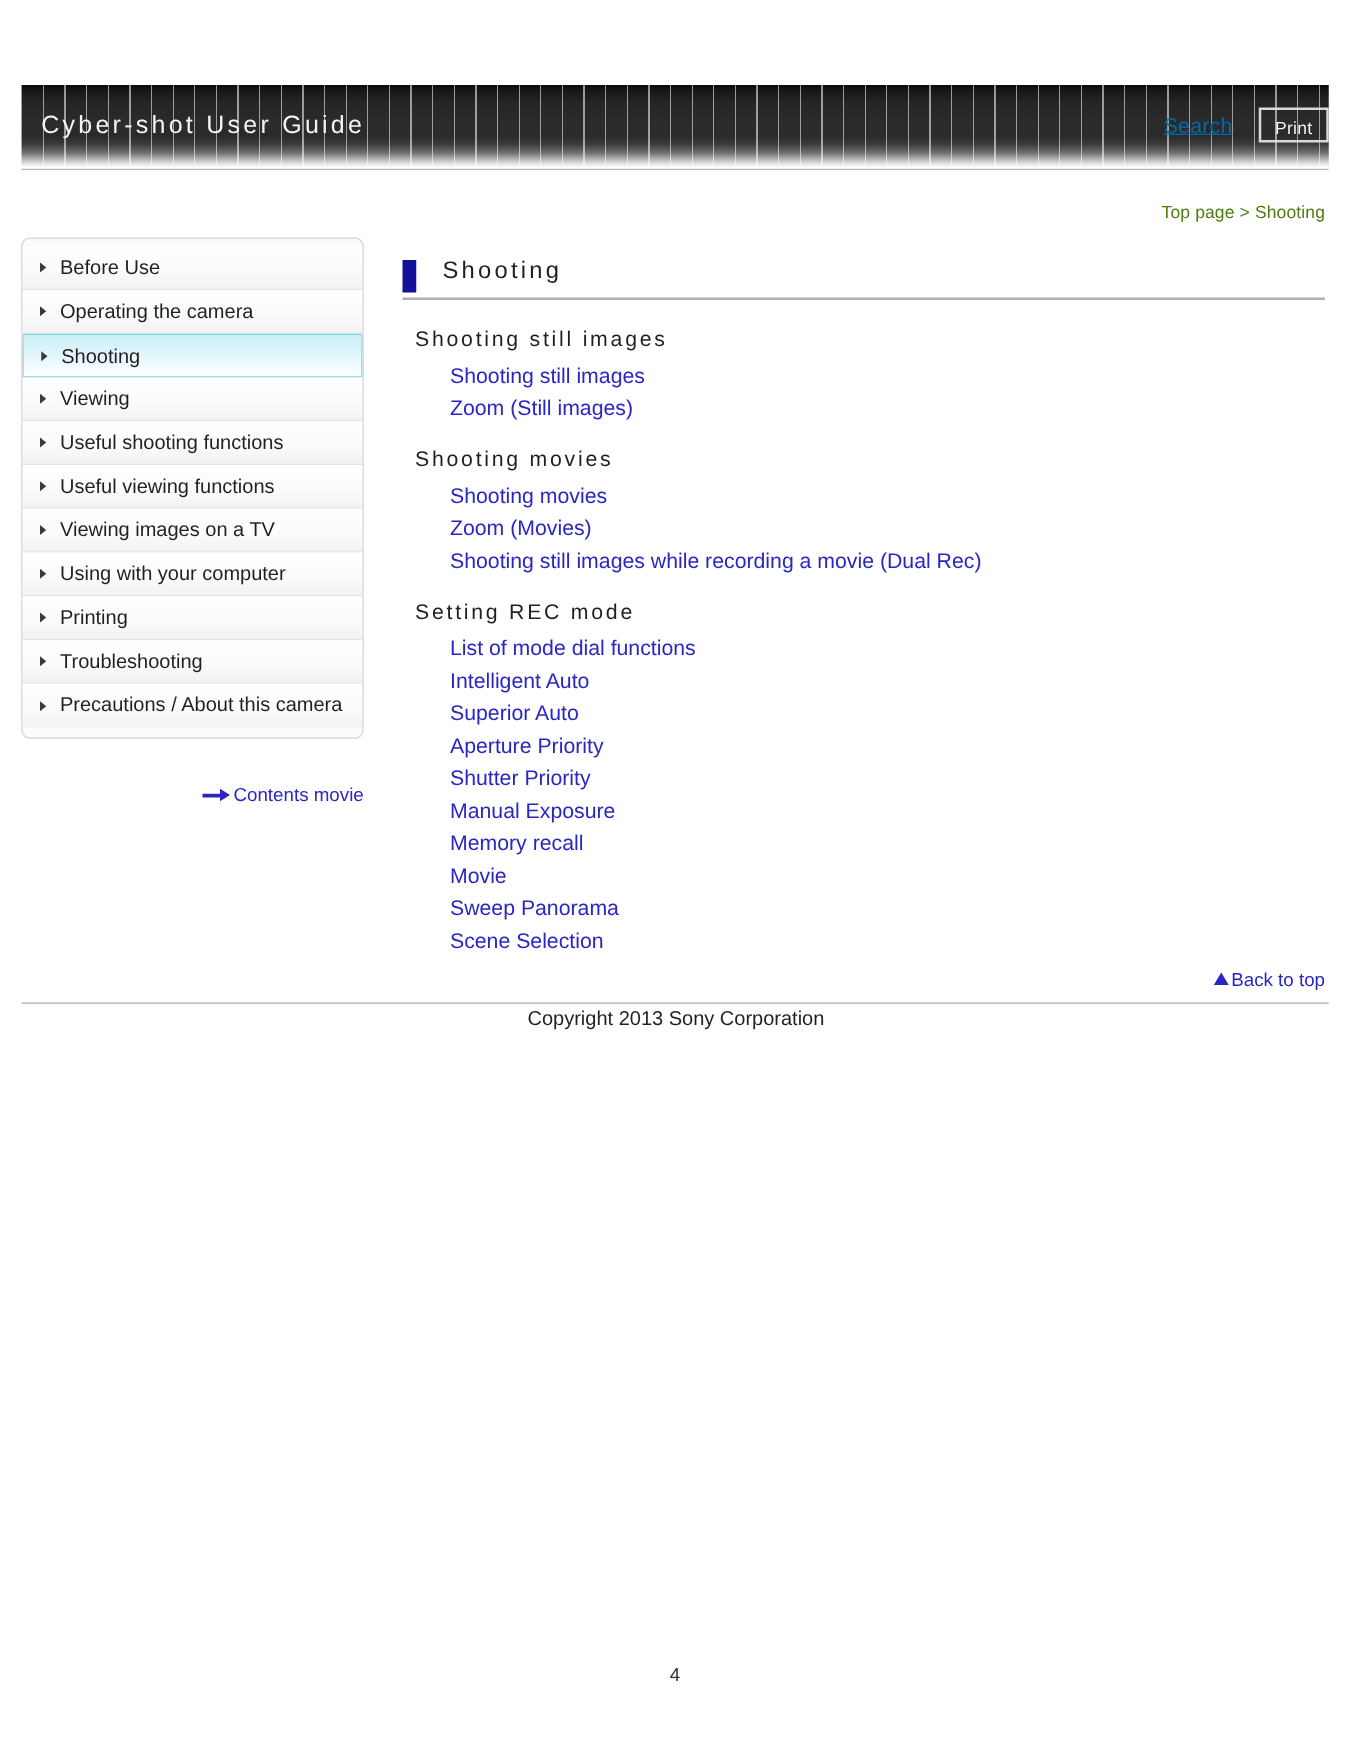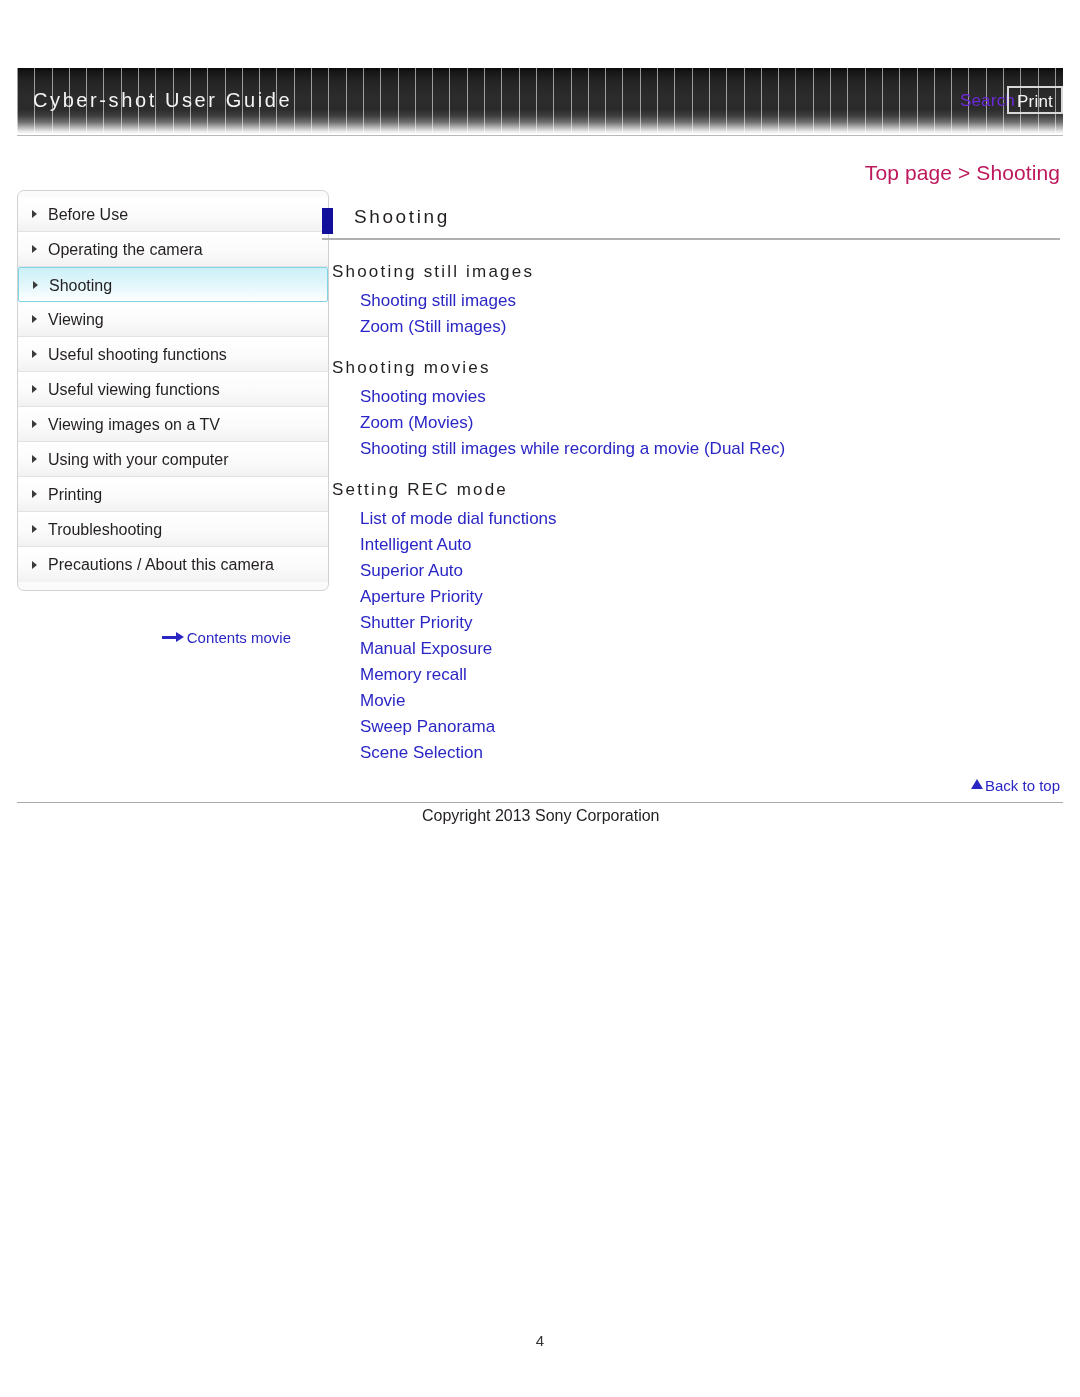--- a/index.html
+++ b/index.html
@@ -53,68 +53,69 @@
     left: 33px;
     top: 21px;
     font-size: 20px;
     letter-spacing: 2.6px;
     color: #f4f4f4;
     font-weight: normal;
     white-space: nowrap;
   }
   .header-search {
     position: absolute;
-    right: 65px;
+    right: 94px;
     top: 23px;
     font-size: 17px;
-    color: #6d28d9;
+    color: #0369a1;
     letter-spacing: 0.2px;
     white-space: nowrap;
+    text-decoration: underline;
   }
   .header-print {
     position: absolute;
     right: 17px;
     top: 18px;
     width: 56px;
     height: 28px;
     border: 2px solid #d9d9d9;
     color: #f4f4f4;
-    font-size: 17px;
+    font-size: 14px;
     text-align: center;
     line-height: 28px;
     box-sizing: border-box;
     background: transparent;
     letter-spacing: 0.2px;
   }
   .header-underline {
     position: absolute;
     left: 17px;
     top: 67px;
     width: 1046px;
     height: 1px;
     background: #b9b9b9;
   }
 
   
   .breadcrumb {
     position: absolute;
     right: 20px;
     top: 161px;
-    font-size: 21px;
-    color: #be185d;
+    font-size: 14px;
+    color: #4d7c0f;
     white-space: nowrap;
     letter-spacing: 0.1px;
   }
 
   
   .sidebar {
     position: absolute;
     left: 17px;
     top: 190px;
-    width: 312px;
+    width: 274px;
     border: 1px solid #d2d2d2;
     border-radius: 7px;
     box-sizing: border-box;
     background: #fbfbfb;
     overflow: hidden;
     padding: 6px 0 8px 0;
   }
   .nav-item {
     position: relative;
     height: 35px;

